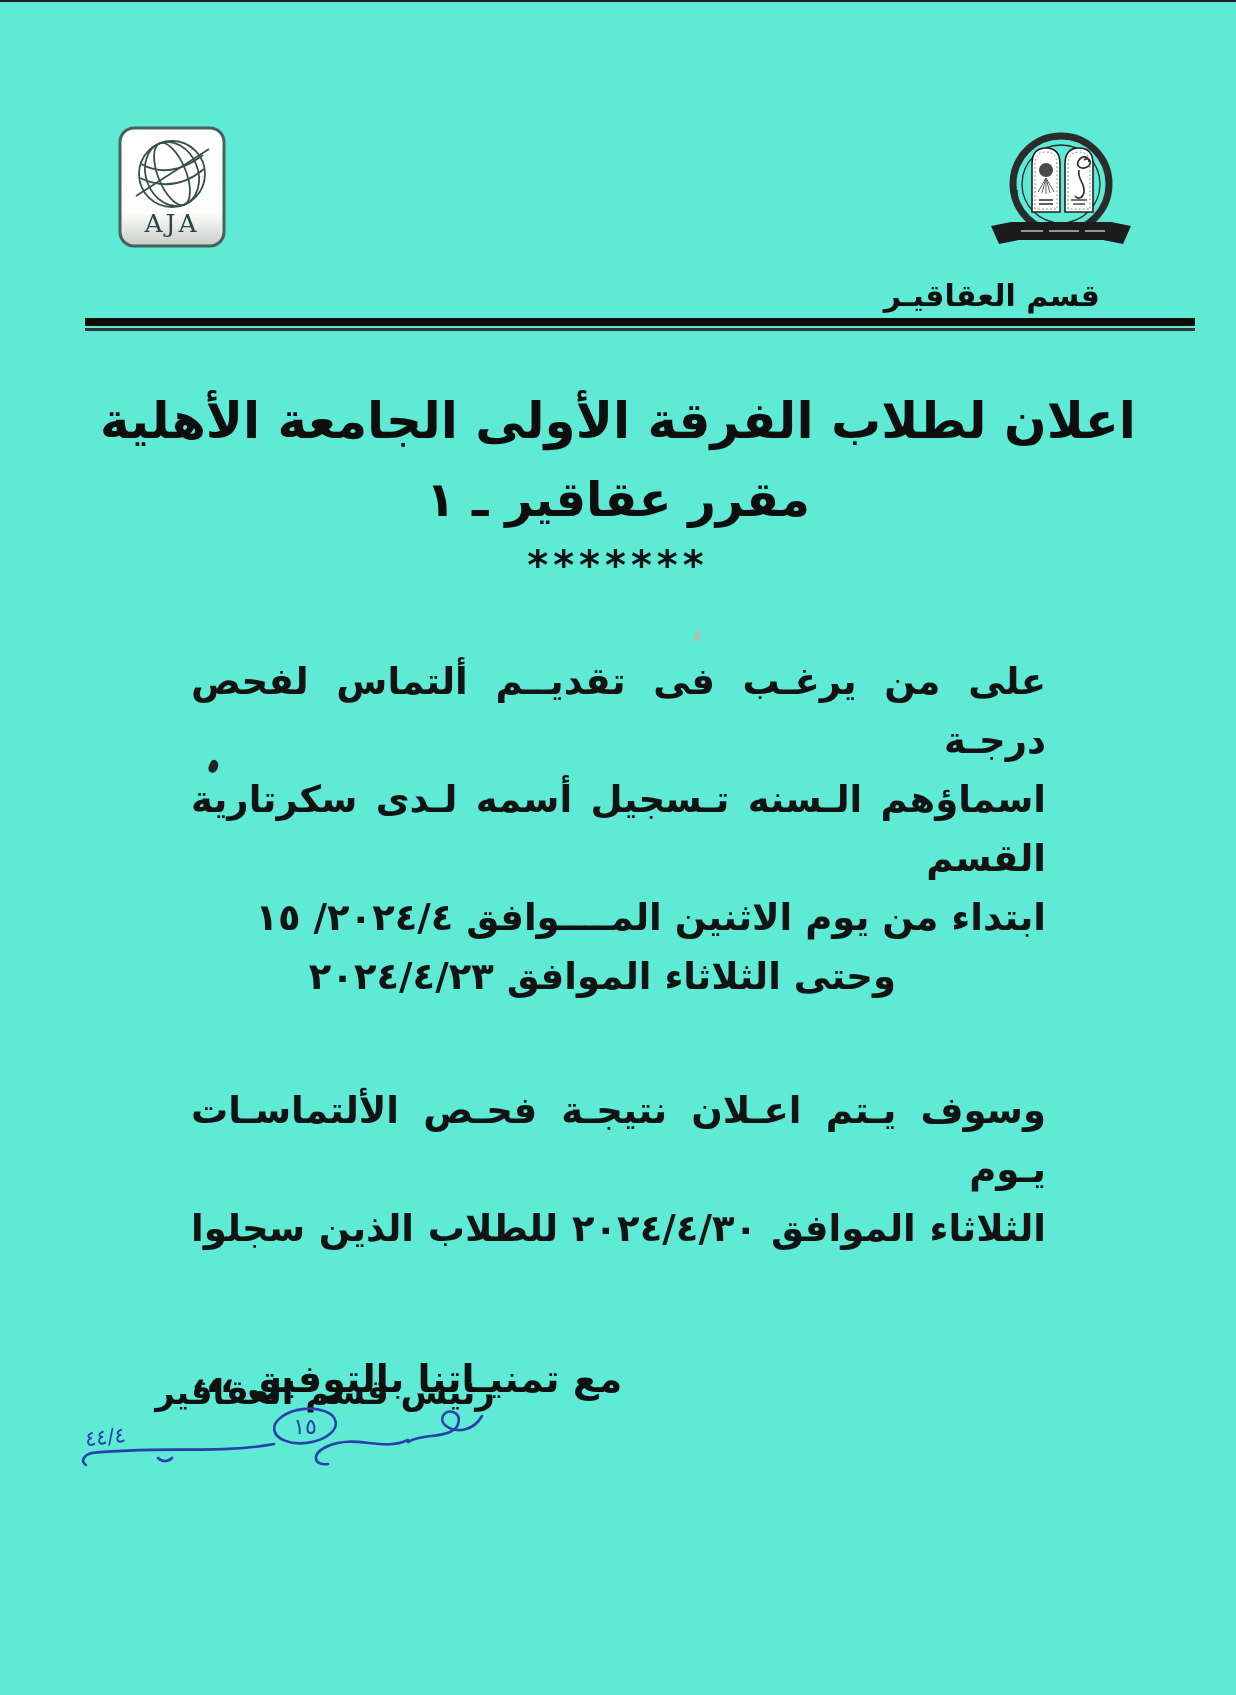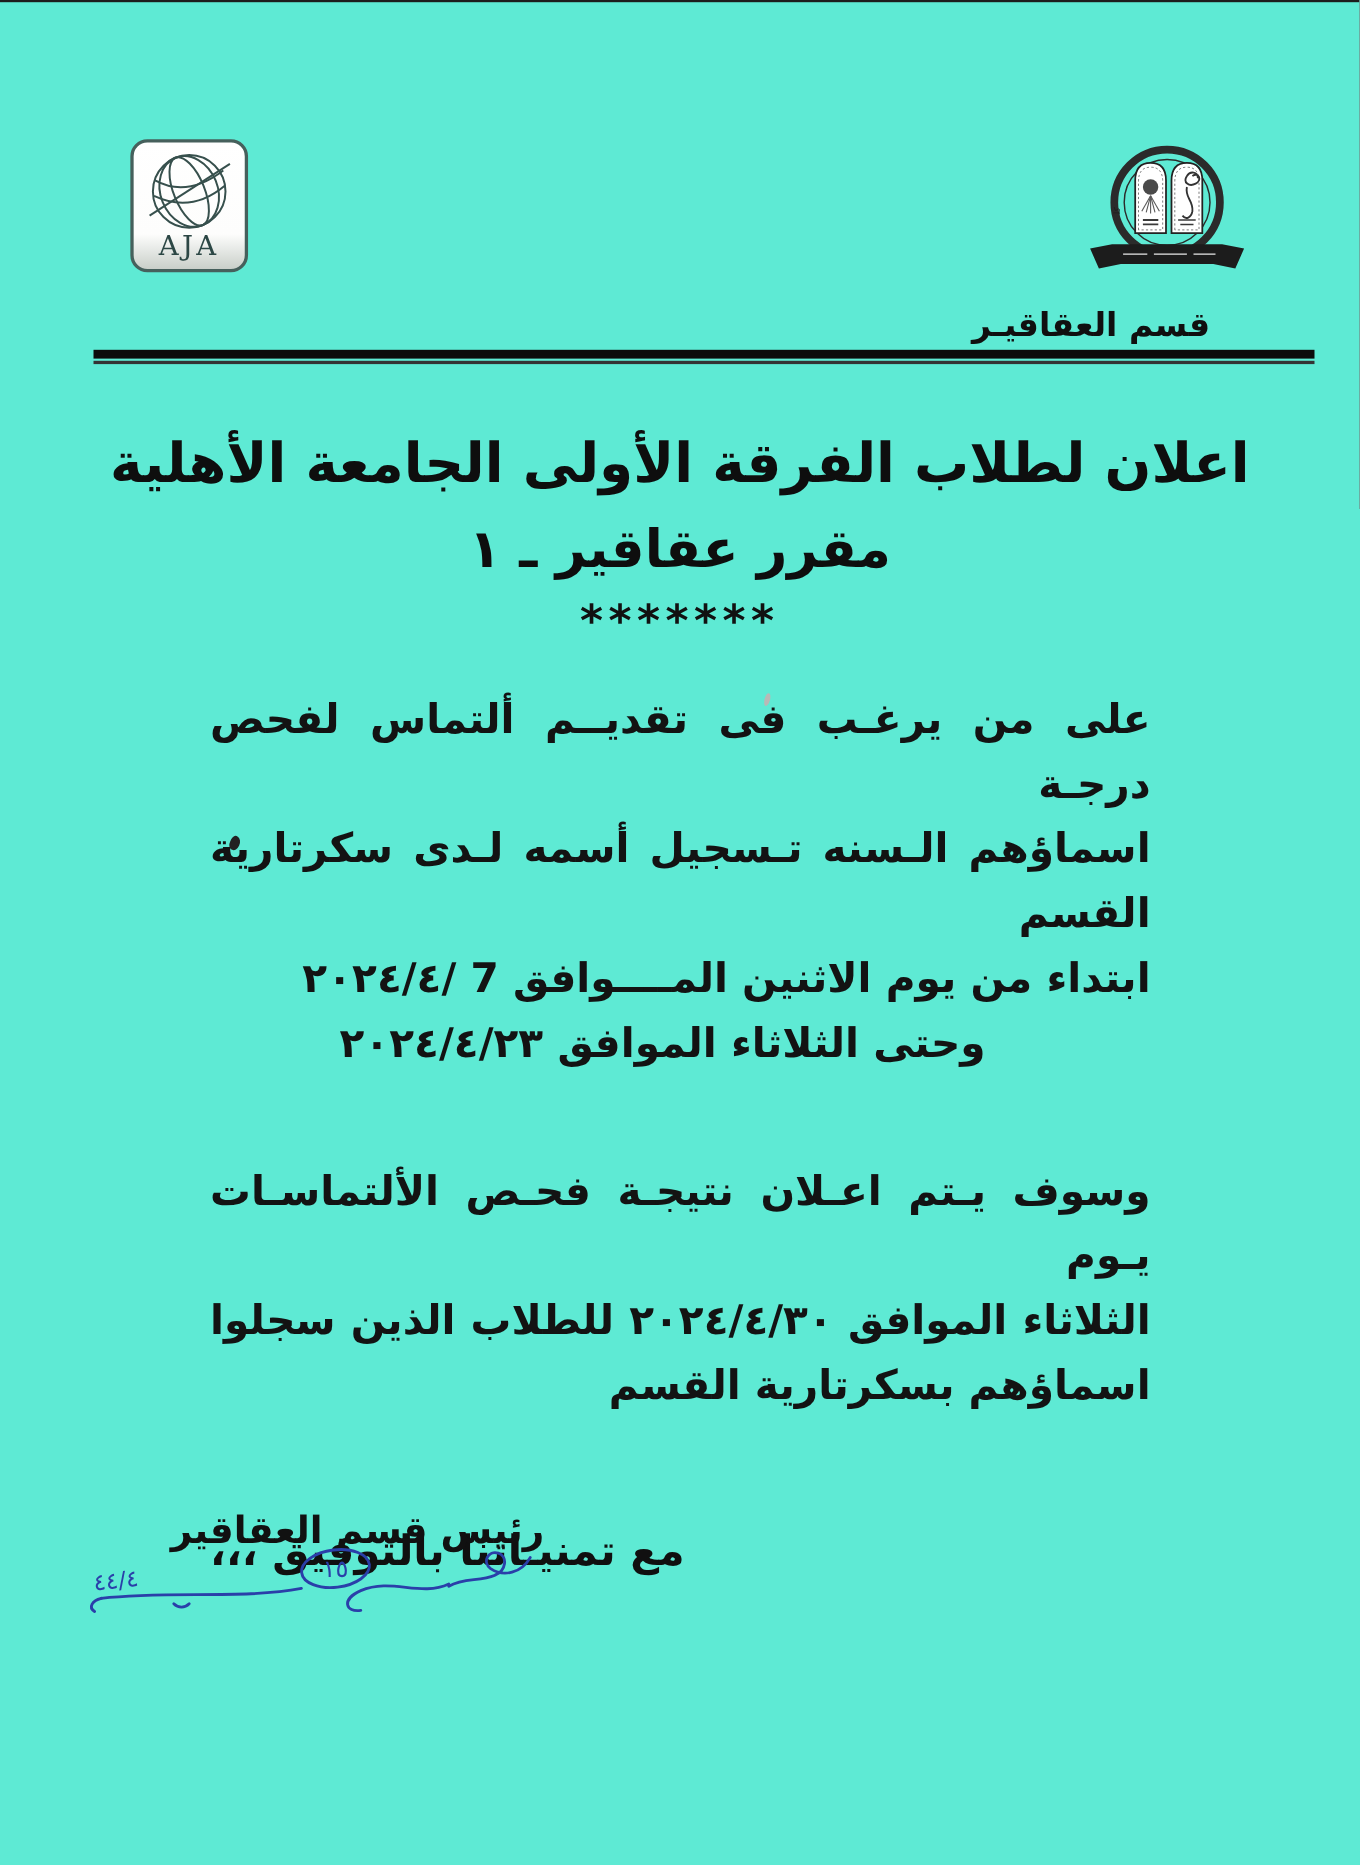--- a/index.html
+++ b/index.html
@@ -29,21 +29,21 @@
   .main{position:relative;padding-top:380px;direction:rtl;}
   .heading{ text-align:center;font-weight:bold;color:#0e0e0e;}
   .heading .h1{font-size:50px;line-height:82px;}
   .heading .h2{font-size:48px;line-height:74px;}
   .stars{text-align:center;font-weight:bold;font-size:40px;line-height:58px;letter-spacing:5px;color:#111;}
 
   .para{padding:0 190px 0 191px;font-size:37px;font-weight:bold;color:#131313;}
   .para .line{line-height:59px;white-space:nowrap;}
   .para .just{white-space:normal;text-align:justify;text-align-last:justify;}
   .para .right{text-align:right;}
-  .p1{margin-top:30px;}
+  .p1{margin-top:58px;}
   .p2{margin-top:75px;}
   .pad-right{padding-left:0;padding-right:150px;}
   .date-ltr{direction:ltr;unicode-bidi:isolate;}
 
   .wishes{
     margin-top:96px;padding:0 190px;
     direction:rtl;text-align:left;
     font-size:38px;font-weight:bold;line-height:50px;color:#101010;
     padding-left:191px;padding-right:470px;white-space:nowrap;
   }
@@ -150,36 +150,35 @@
       <div class="h1">اعلان لطلاب الفرقة الأولى الجامعة الأهلية</div>
       <div class="h2">مقرر عقاقير ـ ١</div>
     </div>
     <div class="stars">*******</div>
 
     <div class="para p1">
       <div class="line just">على من يرغـب فى تقديــم ألتماس لفحص درجـة</div>
       <div class="line just">اسماؤهم الـسنه تـسجيل أسمه لـدى سكرتارية القسم</div>
       <div class="line right">
         <span>ابتداء من يوم الاثنين المــــوافق</span>
-        <span class="date-ltr">٢٠٢٤/٤/ 7</span>
+        <span class="date-ltr">٢٠٢٤/٤/ ١٥</span>
       </div>
       <div class="line right pad-right">
         <span>وحتى الثلاثاء الموافق</span>
         <span class="date-ltr">٢٠٢٤/٤/٢٣</span>
       </div>
     </div>
 
     <div class="para p2">
       <div class="line just">وسوف يـتم اعـلان نتيجـة فحـص الألتماسـات يـوم</div>
       <div class="line just">
         <span>الثلاثاء الموافق</span>
         <span class="date-ltr">٢٠٢٤/٤/٣٠</span>
         <span>للطلاب الذين سجلوا</span>
       </div>
-      <div class="line right">اسماؤهم بسكرتارية القسم</div>
     </div>
 
     <div class="wishes">مع تمنيـاتنا بالتوفيق ،،،</div>
   </div>
 
   <div class="sig-title">رئيس قسم العقاقير</div>
 
   <svg class="sig-script" viewBox="0 0 430 82">
     <g fill="none" stroke="#2a3fa9" stroke-width="2.6" stroke-linecap="round">
       <path d="M420,20 c-8,14 -24,18 -36,10 c-8,-6 -2,-17 7,-14 c9,3 7,16 -3,20 c-14,6 -28,2 -42,10"></path>

